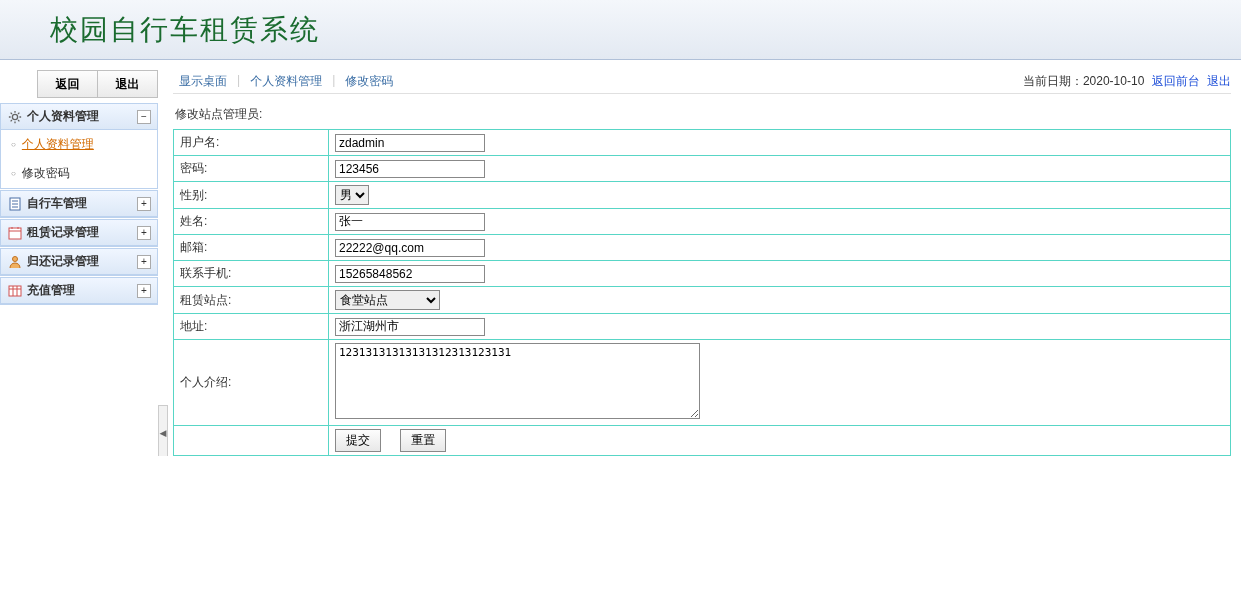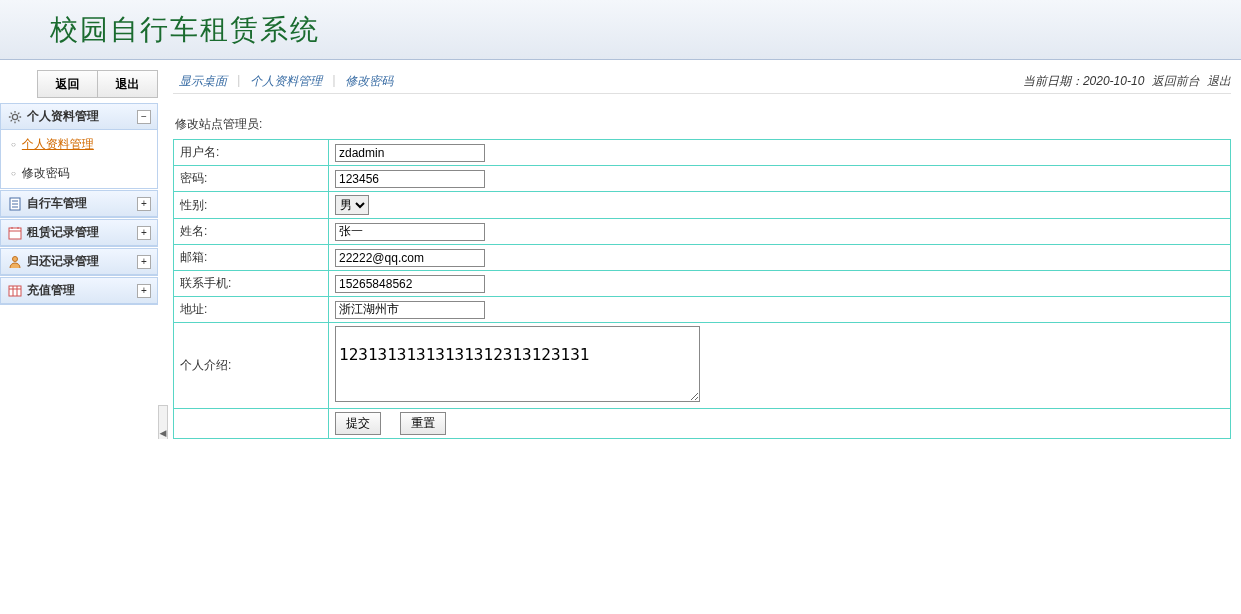--- a/index.html
+++ b/index.html
@@ -105,38 +105,37 @@
 .main {
   flex: 1;
   padding: 10px 10px 0 15px;
 }
 
 .crumb-bar {
   display: flex;
   align-items: flex-start;
   padding: 3px 0;
   border-bottom: 1px solid #e0e0e0;
-  margin-bottom: 16px;
-  font-style: italic;
+  margin-bottom: 6px;
 }
 .crumb-bar .crumb-link {
   color: #3b6ea5;
   text-decoration: none;
   cursor: pointer;
   padding: 0 6px;
 }
 .crumb-bar .sep {
   color: #ccc;
   padding: 0 4px;
 }
 .crumb-bar .right {
   margin-left: auto;
   color: #333;
 }
-.crumb-bar .right a { color: #404040; text-decoration: none; margin-left: 4px; cursor:pointer;}
+.crumb-bar .right a { color: #1d4ed8; text-decoration: none; margin-left: 4px; cursor:pointer;}
 
 .form-title {
   padding: 6px 2px;
 }
 
 .form-table {
   width: 100%;
   border-collapse: collapse;
 }
 .form-table td {
@@ -158,22 +157,22 @@
 }
 .form-table select {
   border: 1px solid #888;
   height: 20px;
   font-size: 12px;
 }
 .form-table textarea {
   width: 365px;
   height: 76px;
   border: 1px solid #888;
-  padding: 18px 3px;
-  font-size: 16px;
+  padding: 2px 3px;
+  font-size: 11px;
   resize: both;
 }
 .form-table .btn {
   border: 1px solid #888;
   background: linear-gradient(to bottom,#fdfdfd,#e8e8e8);
   padding: 2px 10px;
   cursor: pointer;
   font-size: 12px;
   margin-right: 16px;
 }
@@ -317,20 +316,28 @@
       </tr>
       <tr>
         <td class="label-cell">邮箱:</td>
         <td><input type="text" value="22222@qq.com" style=""></td>
       </tr>
       <tr>
         <td class="label-cell">联系手机:</td>
         <td><input type="text" value="15265848562" style=""></td>
       </tr>
       <tr>
+        <td class="label-cell">租赁站点:</td>
+        <td>
+          <select style="width:105px;">
+            <option>食堂站点</option>
+          </select>
+        </td>
+      </tr>
+      <tr>
         <td class="label-cell">地址:</td>
         <td><input type="text" value="浙江湖州市" style=""></td>
       </tr>
       <tr>
         <td class="label-cell">个人介绍:</td>
         <td><textarea style="">12313131313131312313123131</textarea></td>
       </tr>
       <tr>
         <td class="label-cell"></td>
         <td>

